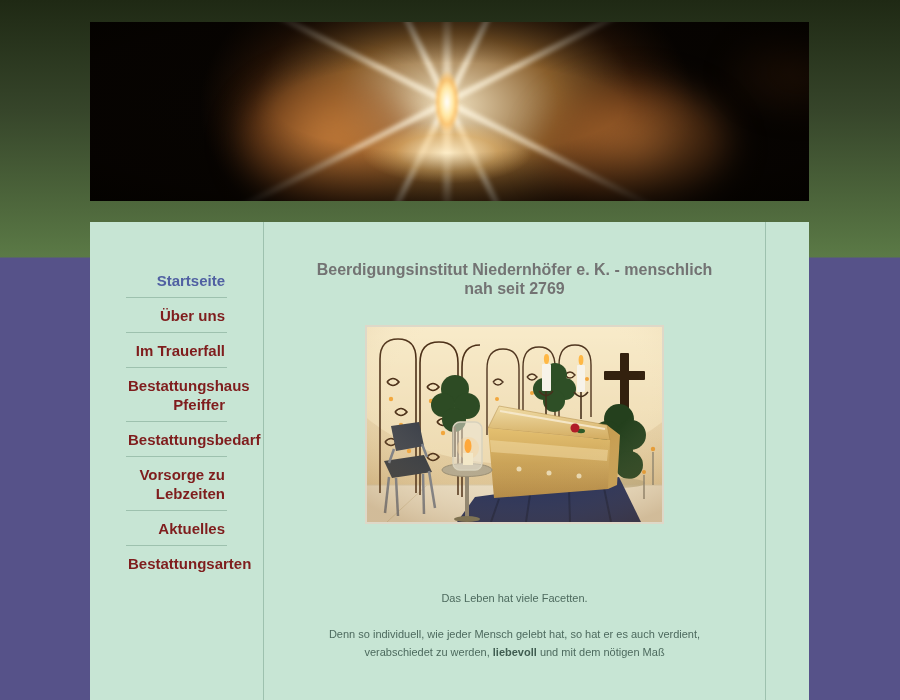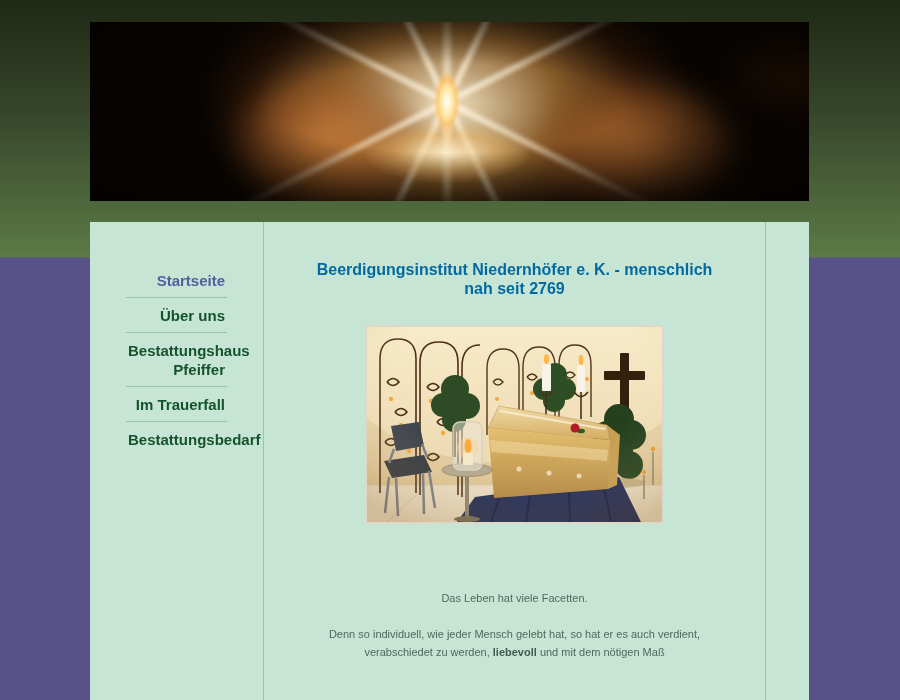--- a/index.html
+++ b/index.html
@@ -32,26 +32,26 @@
     background:radial-gradient(closest-side,#ffffff,#ffe9a6 45%,rgba(255,180,70,.65) 70%,rgba(0,0,0,0));border-radius:50%;}
   .vignette{left:0;top:0;width:719px;height:179px;
     background:radial-gradient(ellipse at 50% 48%,rgba(0,0,0,0) 34%,rgba(6,3,0,.72) 78%,rgba(4,2,0,.96) 100%);}
   
   .wrapper{position:absolute;left:90px;top:222px;width:719px;min-height:520px;display:flex;
     background:#c7e5d4;align-items:stretch;}
   .nav-col{width:173px;box-sizing:border-box;padding:25px 20px 40px 20px;}
   .nav-col ul{list-style:none;margin:16px;padding:0;text-align:right;}
   .nav-col li{padding:8px 2px 7px 2px;border-bottom:1px solid #9dc1ae;}
   .nav-col li:last-child{border-bottom:none;}
-  .nav-col a{display:block;font-size:15px;line-height:19px;font-weight:bold;color:#14532d;text-decoration:none;}
+  .nav-col a{display:block;font-size:15px;line-height:19px;font-weight:bold;color:#7f1d1d;text-decoration:none;}
   .nav-col li.active a{color:#5060a2;}
   .main-col{width:502px;box-sizing:border-box;border-left:1px solid #9dc1ae;
     padding:38px 30px 40px 30px;text-align:center;}
   .right-col{flex:1;border-left:1px solid #9dc1ae;}
-  h1{font-size:16px;line-height:19px;font-weight:bold;color:#0369a1;margin:0 0 27px 0;}
+  h1{font-size:16px;line-height:19px;font-weight:bold;color:#737373;margin:0 0 27px 0;}
   .photo-frame{display:inline-block;border:2px solid #ded8c8;line-height:0;margin:0 0 65px 0;}
   .main-col p{font-size:11px;line-height:18px;color:#4d6a5e;max-width:425px;margin:0 auto 18px auto;}
   .main-col p b{color:#3f5c50;}
 </style>
 </head>
 <body>
 
 <div class="banner">
   <div class="glow"></div>
   <div class="hand left"></div>
@@ -71,27 +71,36 @@
 
   <div class="nav-col">
     <ul>
       <li class="active">
           <a href="#">Startseite</a>
         </li>
       <li>
           <a href="#">Über uns</a>
         </li>
       <li>
+          <a href="#">Im Trauerfall</a>
+        </li>
+      <li>
           <a href="#">Bestattungshaus Pfeiffer</a>
         </li>
       <li>
-          <a href="#">Im Trauerfall</a>
-        </li>
-      <li>
           <a href="#">Bestattungsbedarf</a>
+        </li>
+      <li>
+          <a href="#">Vorsorge zu Lebzeiten</a>
+        </li>
+      <li>
+          <a href="#">Aktuelles</a>
+        </li>
+      <li>
+          <a href="#">Bestattungsarten</a>
         </li>
     </ul>
   </div>
 
   <div class="main-col">
     <h1><span>Beerdigungsinstitut Niedernhöfer e. K. -  menschlich</span><br><span>nah seit 2769</span></h1>
 
     <span class="photo-frame">
       <svg width="295" height="195" viewBox="0 0 295 195" xmlns="http://www.w3.org/2000/svg">
         <defs>

